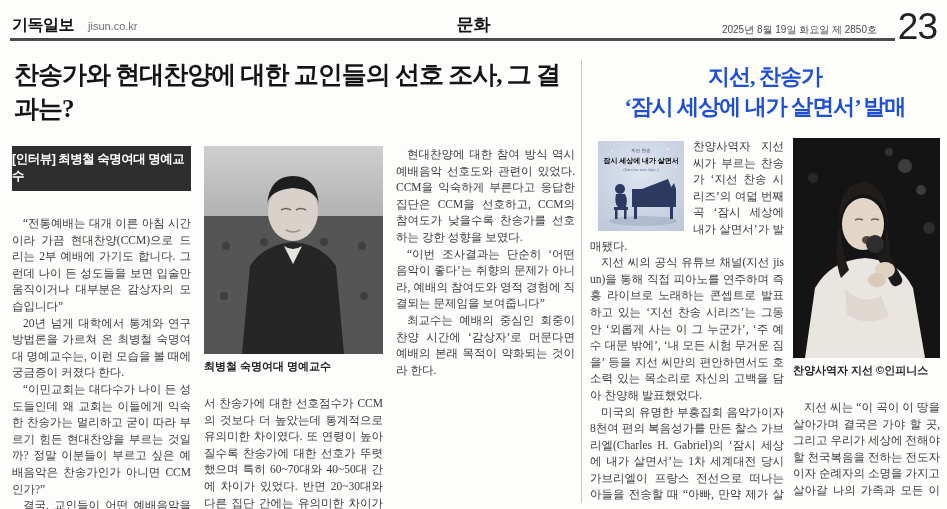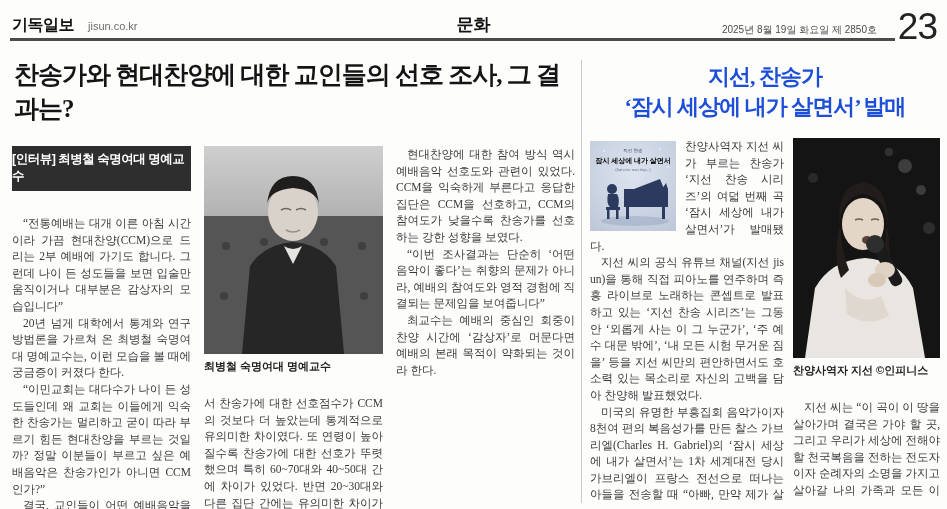--- a/index.html
+++ b/index.html
@@ -31,21 +31,21 @@
 
   
   .divider { position:absolute; left:581px; top:60px; bottom:6px; width:1px; background:#c9c9c9; }
 
   
   .right-article { position:absolute; left:590px; top:62px; width:350px; }
   .right-headline { text-align:center; font-weight:bold; color:#1d4ed8; font-size:22px; line-height:30px; letter-spacing:-1px; }
   .right-cols { display:flex; gap:9px; margin-top:16px; height:362px; overflow:hidden; }
   .rcolA { width:194px; }
   .rcolB { width:147px; }
-  .album { float:left; width:86px; height:90px; margin:3px 9px 3px 0; }
+  .album { float:left; width:86px; height:90px; margin:3px 9px 3px 8px; }
   .album svg { display:block; width:86px; height:90px; }
   .singer-wrap svg { display:block; width:147px; height:220px; }
 </style>
 </head>
 <body>
 
 <div class="page">
 
   <div class="masthead">
     <div class="logo">기독일보</div>

